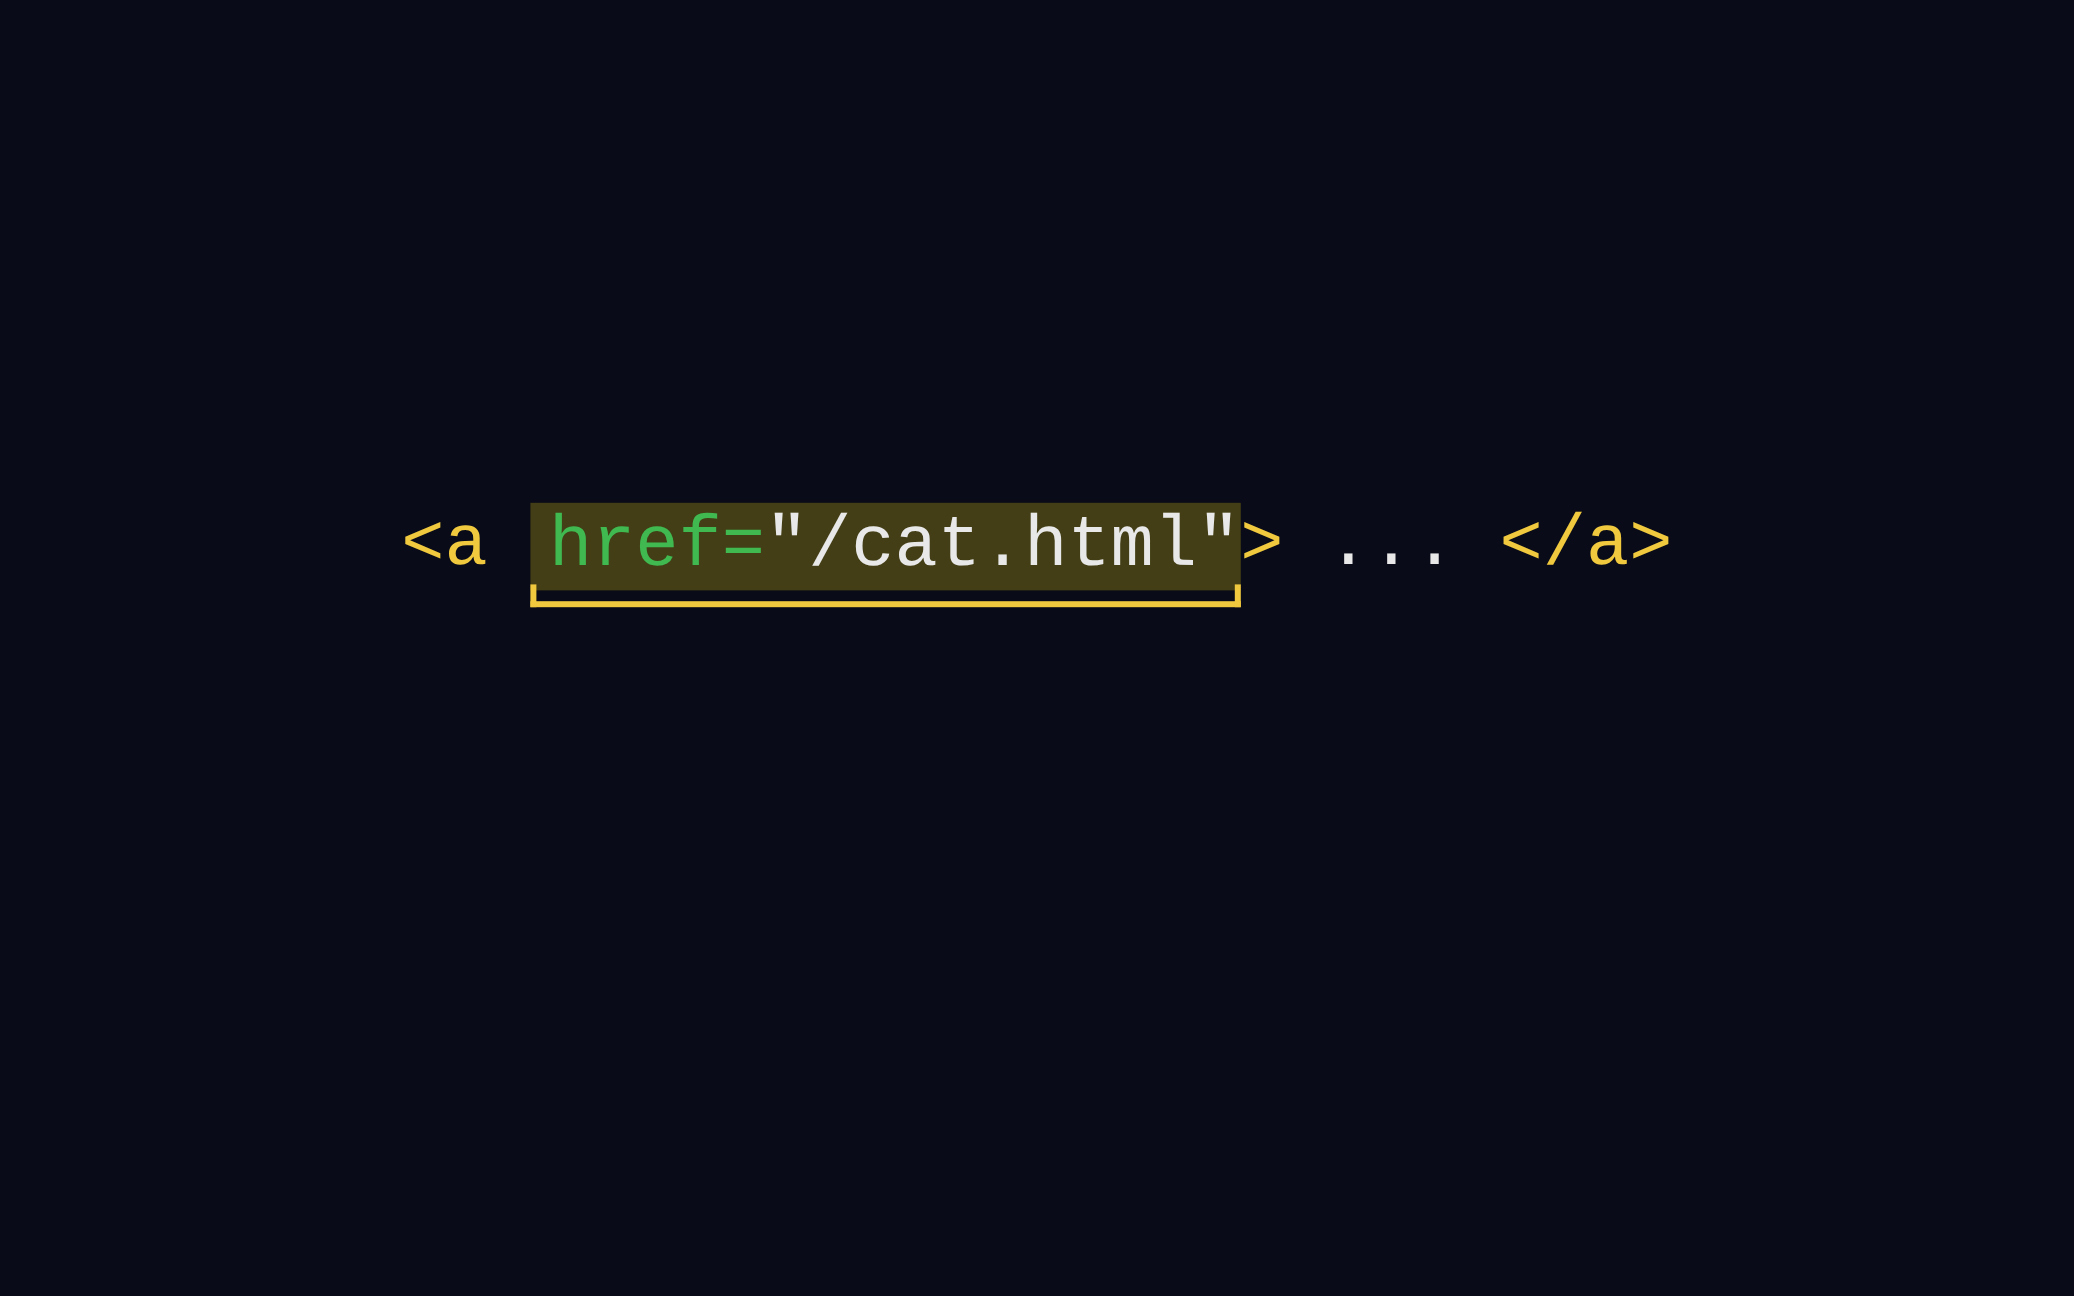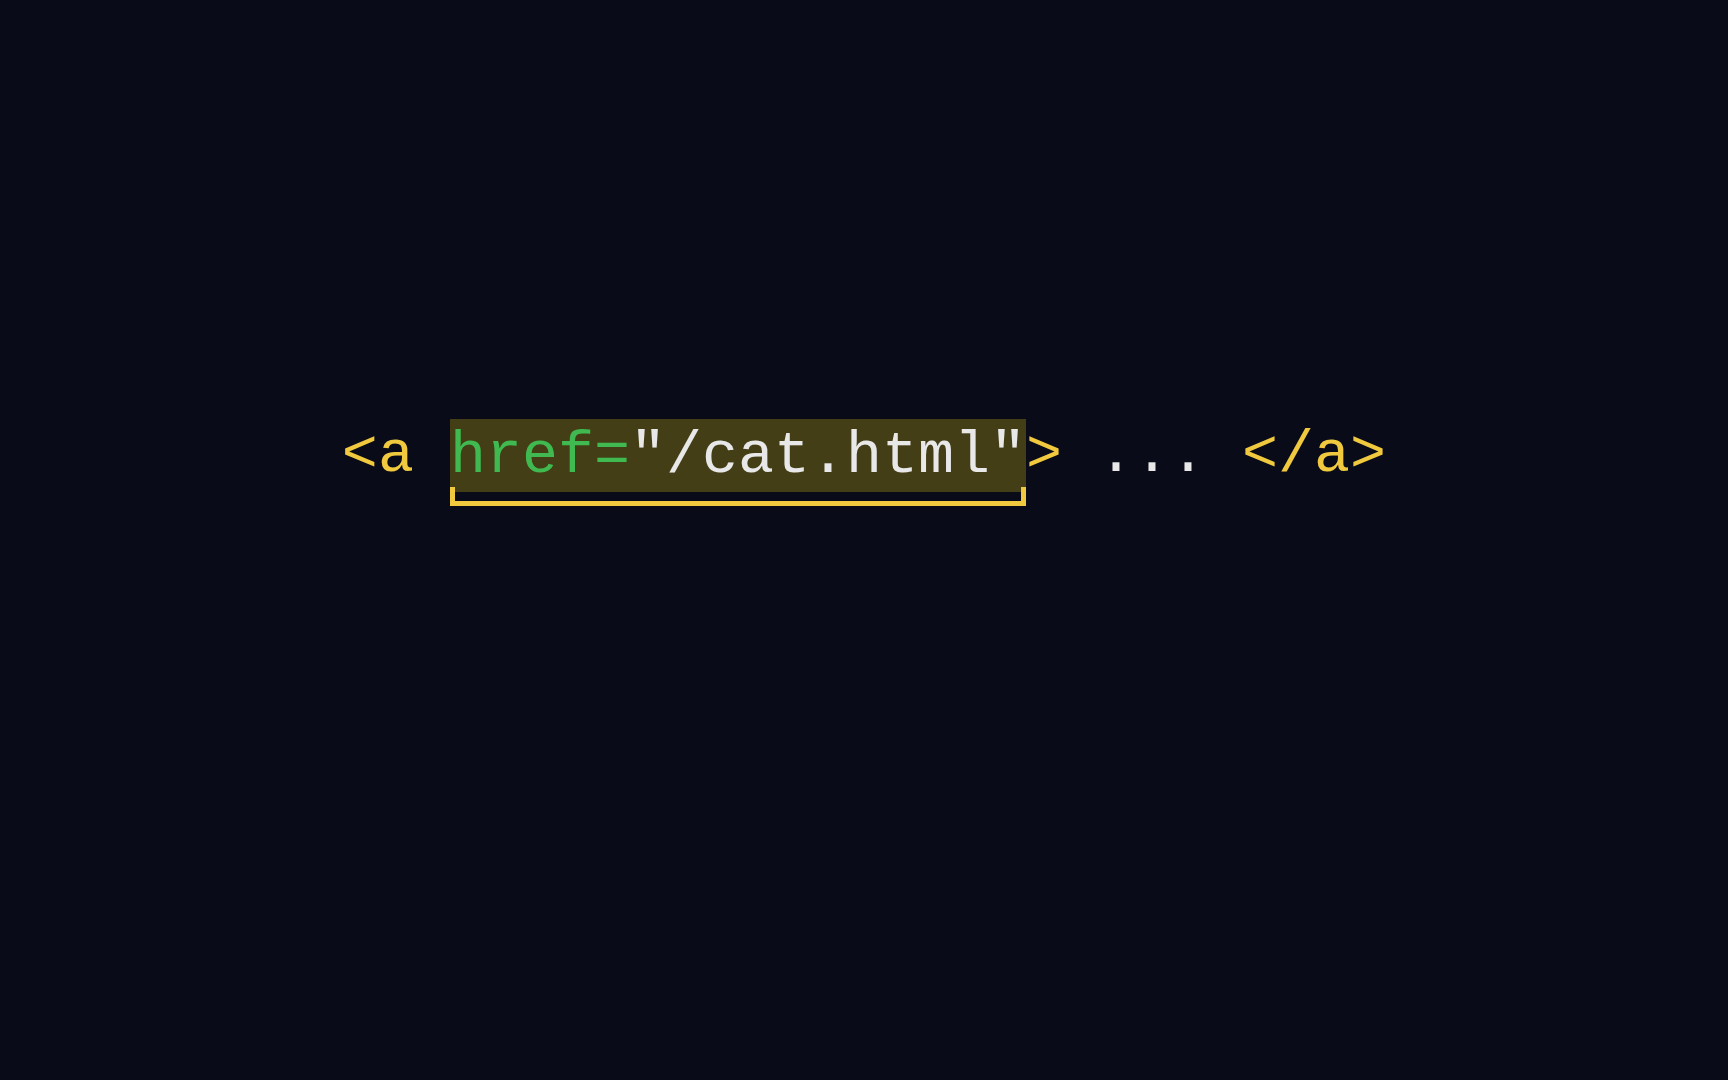--- a/index.html
+++ b/index.html
@@ -54,20 +54,21 @@
       right: 0;
       bottom: -14px;
       height: 14px;
       border-left: 5px solid #f0c93e;
       border-right: 5px solid #f0c93e;
       border-bottom: 5px solid #f0c93e;
     }
 
     .attr-name {
       color: #3fb950;
+      padding-left: 15px;
     }
 
     .attr-equals {
       color: #3fb950;
     }
 
     .attr-value {
       color: #e8e8e8;
     }
 

